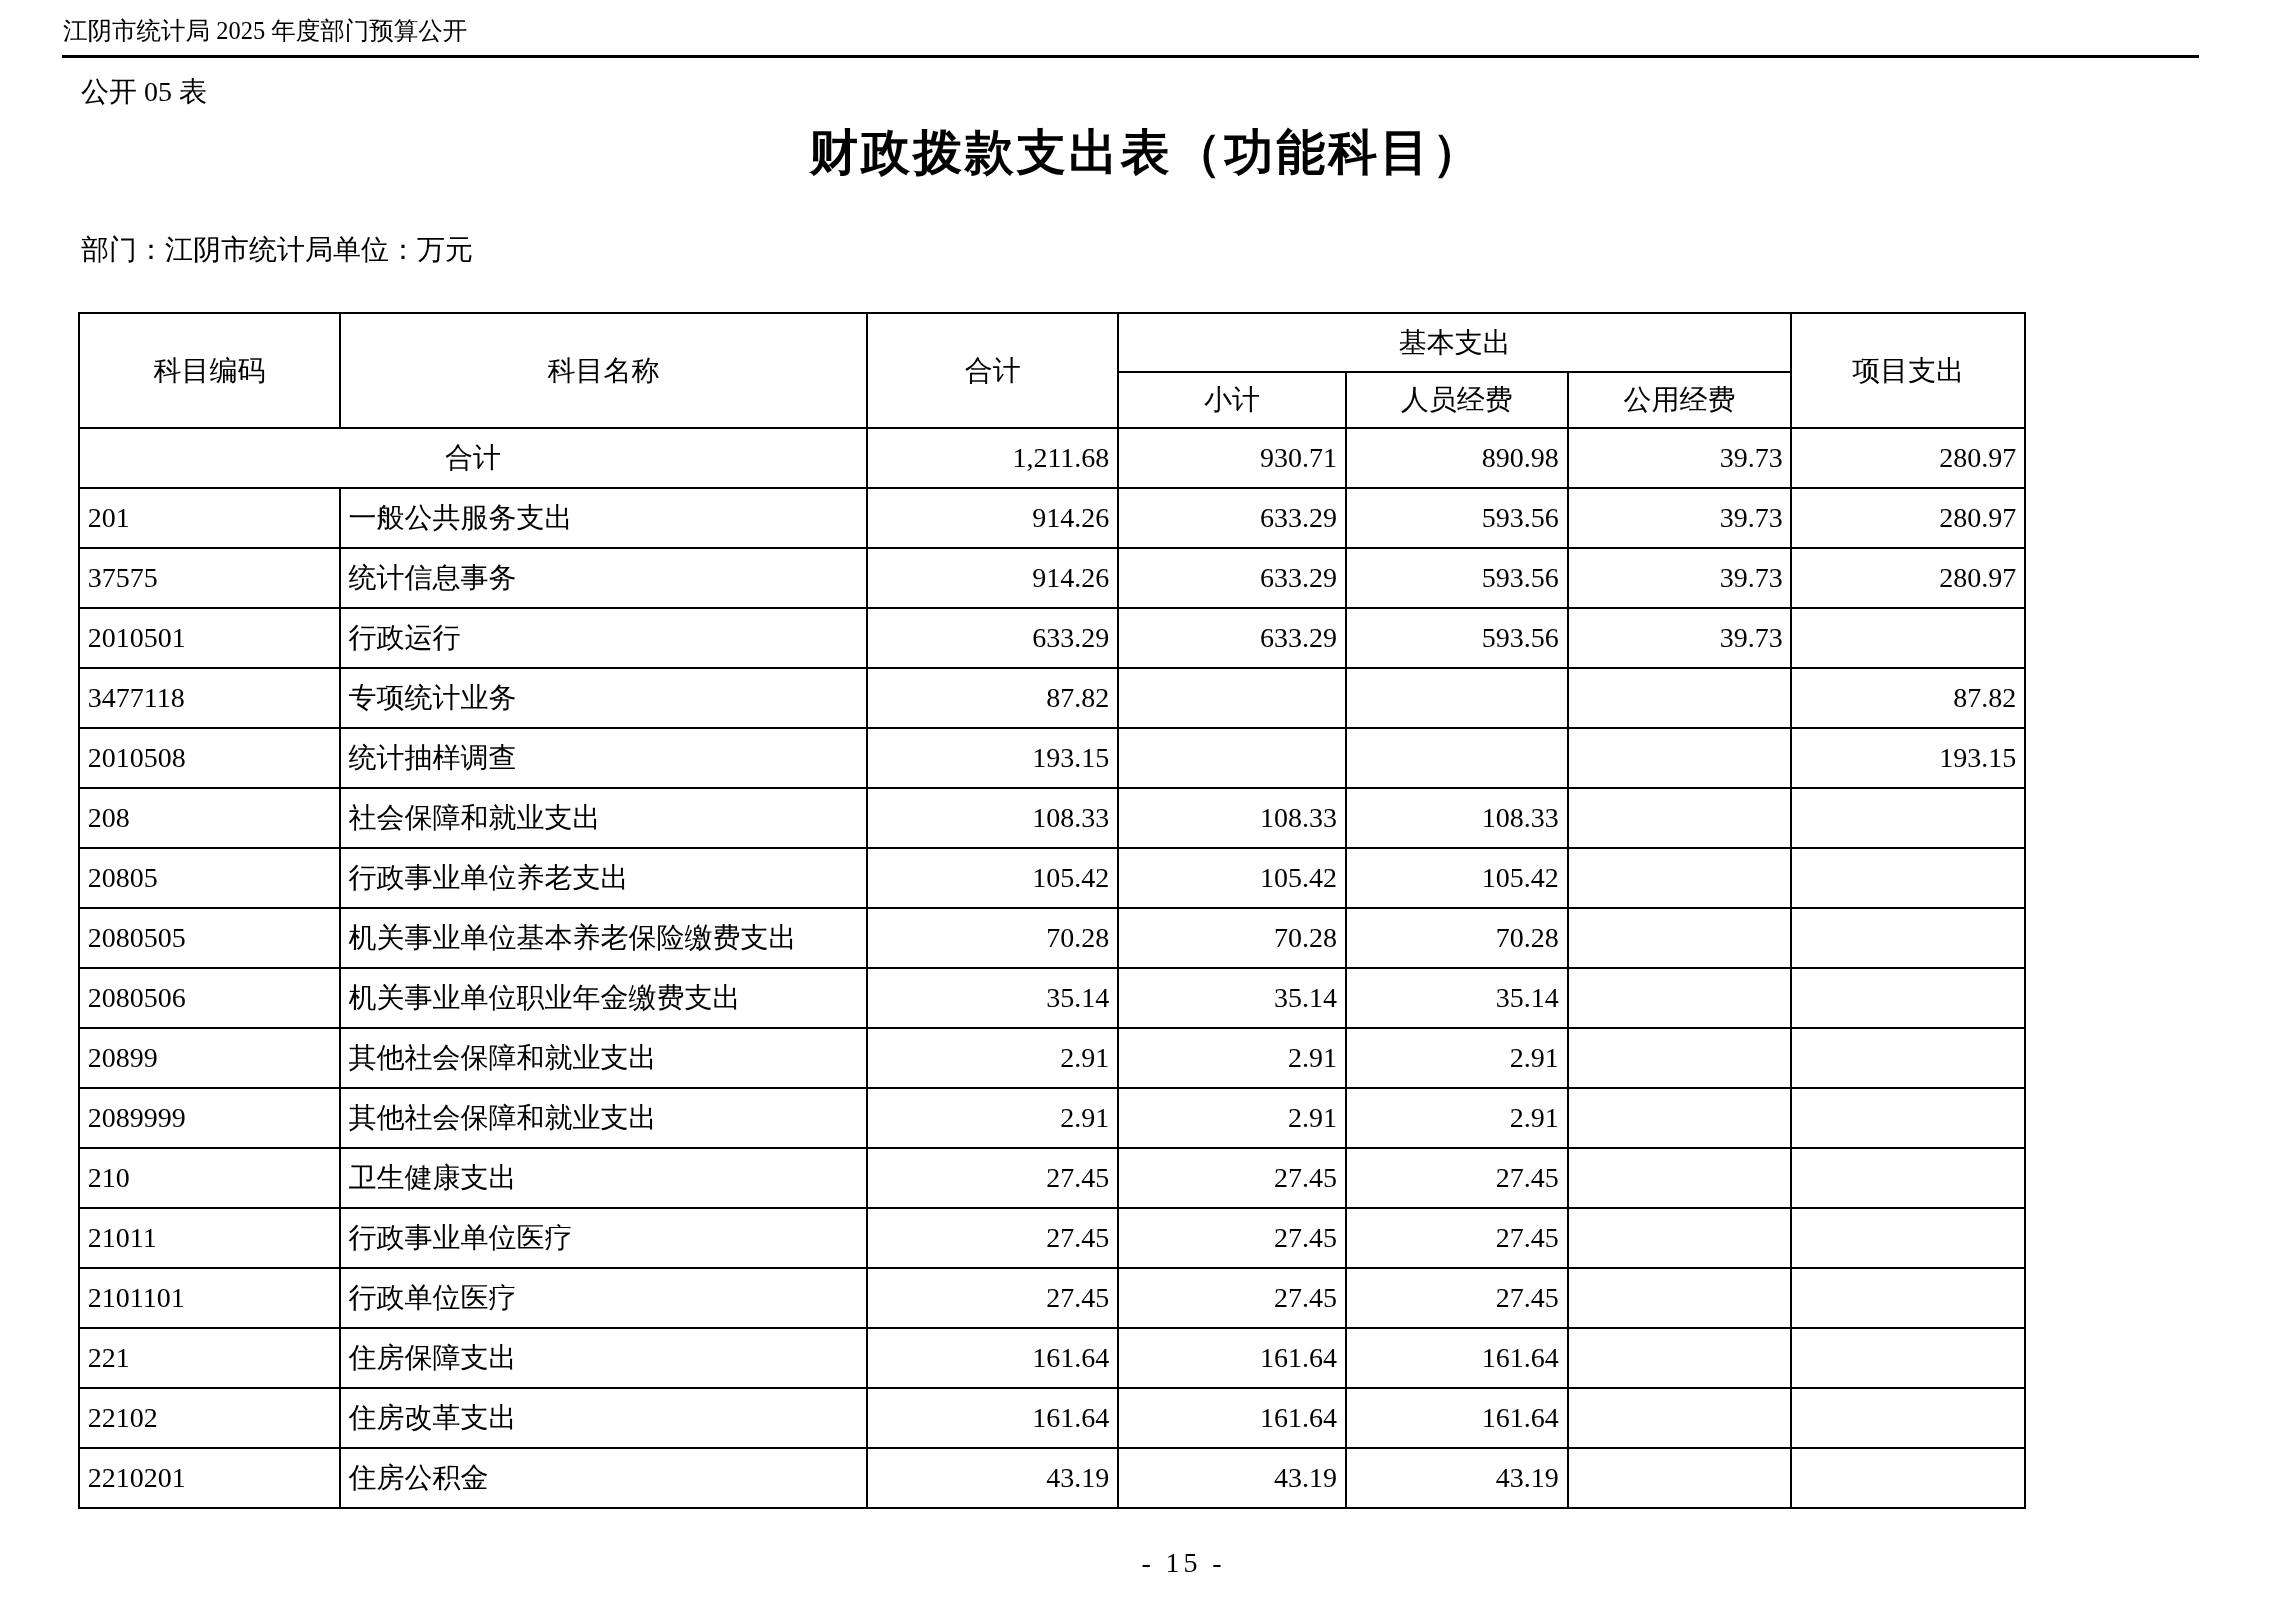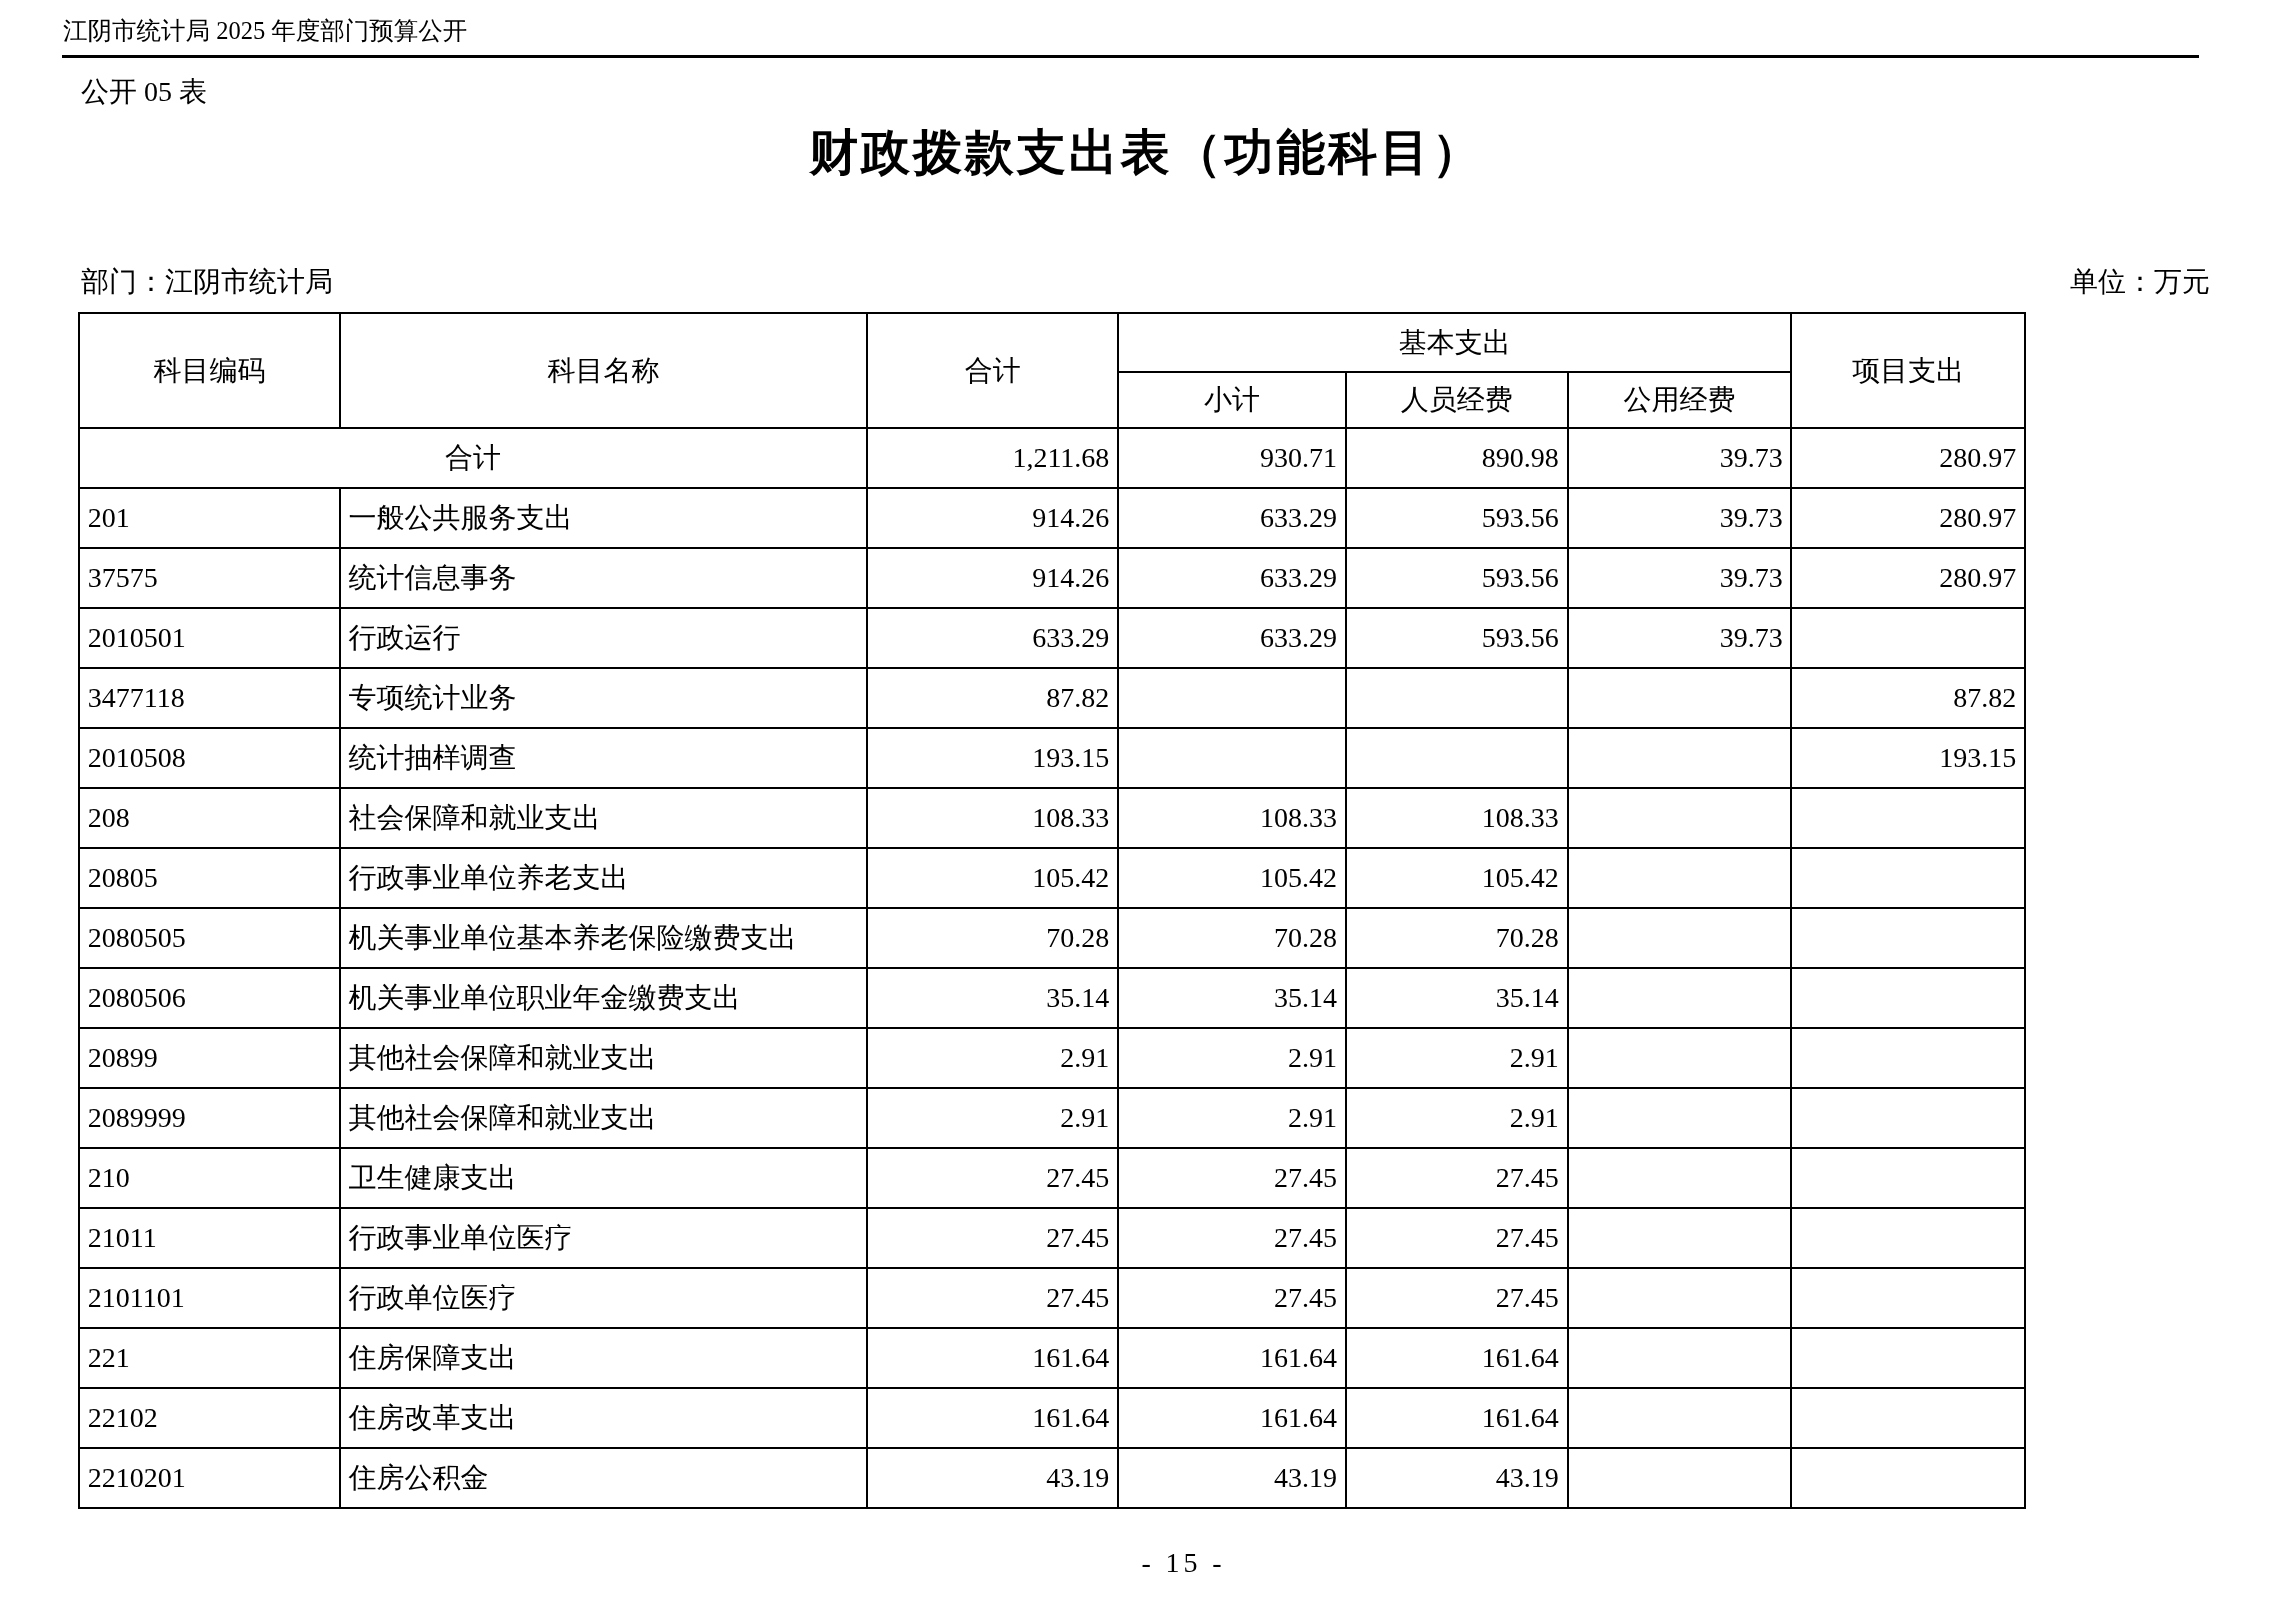--- a/index.html
+++ b/index.html
@@ -23,23 +23,22 @@
     font-size:28px;
   }
   .doc-title {
     position:absolute; top:96px; left:0; width:100%;
     text-align:center; font-size:49px; font-weight:bold;
     letter-spacing:2.9px;
     margin-top:24px;
   }
   .meta-row {
     position:absolute; top:231px; left:81px; width:2129px;
-    display:flex; justify-content:space-between;
+    display:flex; justify-content:flex-start;
     font-size:28px;
-    margin-top:32px;
   }
   table.budget {
     position:absolute; top:312px; left:78px;
     width:1948px; border-collapse:collapse; table-layout:fixed;
     font-size:28px;
     border:2.9px solid #000;
   }
   table.budget th, table.budget td {
     border-left:2px solid #000; border-right:2px solid #000;
     border-top:2.9px solid #000; border-bottom:2.9px solid #000;

